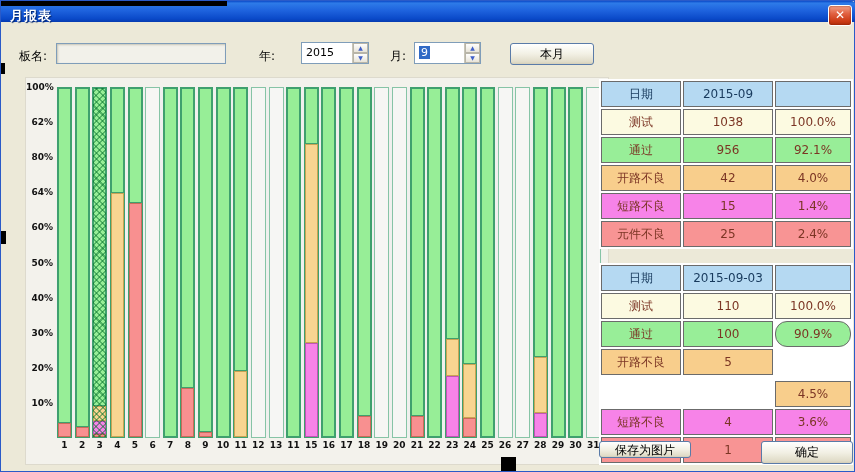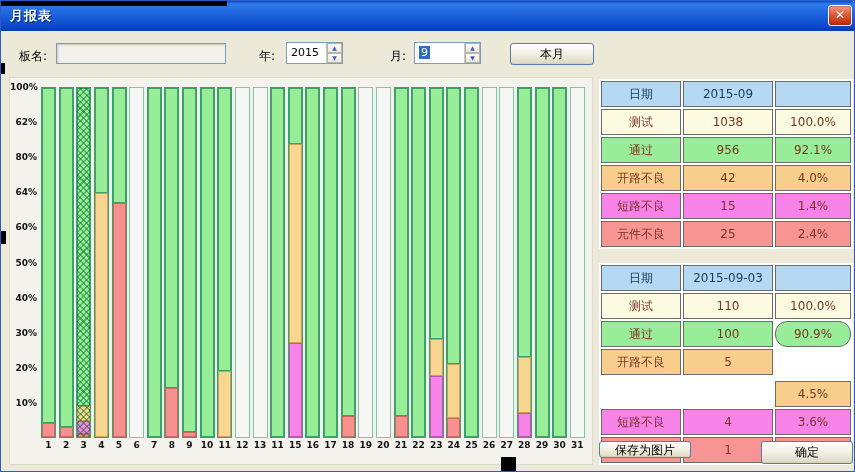--- a/index.html
+++ b/index.html
@@ -1,21 +1,21 @@
 <!DOCTYPE html>
 <html><head>
 <meta charset="utf-8">
 <style>
   * { box-sizing: border-box; margin: 0; padding: 0; }
   html,body { width:855px; height:472px; overflow:hidden; }
   body { font-family:"DejaVu Sans","Liberation Sans",sans-serif; background:#888; }
   .window { position:absolute; left:0; top:0; width:855px; height:472px;
             background:#ECE9D8; border:1px solid #2A5AC8; }
   
-  .titlebar { position:absolute; left:0; top:0; width:855px; height:30px;
+  .titlebar { position:absolute; left:0; top:0; width:855px; height:21px;
     background:linear-gradient(180deg,#0A49C8 0%,#2E7BE8 10%,#1E63DE 45%,#0A49C8 85%,#063BB0 100%);
     border-radius:5px 5px 0 0; }
   .title-text { position:absolute; left:9px; top:6px; color:#fff; font-size:13px; font-weight:bold;
     text-shadow:1px 1px 1px #00246B; letter-spacing:1px; }
   .close-btn { position:absolute; right:4px; top:4px; width:24px; height:21px;
     background:linear-gradient(180deg,#F1A188 0%,#E16142 40%,#CC3A14 80%,#B02E0C 100%);
     border:1px solid #fff; border-radius:3px; color:#fff; font-size:12px; font-weight:bold;
     text-align:center; line-height:19px; cursor:pointer; box-shadow:inset 0 0 2px #7E1D00; }
   
   .form-label { position:absolute; font-size:12px; color:#000; }
@@ -24,21 +24,21 @@
   .spinner { position:absolute; background:#fff; border:1px solid #7F9DB9; display:flex; }
   .spinner .val { flex:1; font-size:11px; padding:3px 0 0 4px; color:#000; }
   .spin-btns { width:16px; display:flex; flex-direction:column; border-left:1px solid #C8C5B8; }
   .spin-btn { flex:1; background:linear-gradient(180deg,#FEFEFD,#E8E4D8); border:1px solid #B8B5A8;
     font-size:6px; color:#4060C8; text-align:center; line-height:8px; cursor:pointer; }
   .sel { background:#316AC5; color:#fff; padding:0 2px; }
   .xp-button { position:absolute; background:linear-gradient(180deg,#FFFFFF 0%,#F2F0E4 50%,#E0DCC8 90%,#D4CEB8 100%);
     border:1px solid #5A7BA8; border-radius:3px; font-size:12px; color:#000; text-align:center;
     cursor:pointer; font-family:"DejaVu Sans","Liberation Sans",sans-serif; }
   
-  .chart-panel { position:absolute; left:8px; top:76px; width:584px; height:388px;
+  .chart-panel { position:absolute; left:24px; top:76px; width:584px; height:388px;
     background:#F3F2EC; border:1px solid #DDDACD; }
   .ytick { position:absolute; width:27px; text-align:right; font-size:9px; font-weight:bold; color:#111; }
   .plot { position:absolute; left:30px; top:9px; width:546px; height:351px; background:#F0F0EE;
     display:flex; justify-content:space-between; padding:0 1px; }
   .col { position:relative; width:15px; height:100%; border:1px solid #3FA06E; background:#F6F6F4; }
   .col.empty { border-color:#86C4A6; }
   .seg { position:absolute; left:0; width:100%; border:1px solid rgba(0,0,0,0.22); }
   .hatch { position:absolute; left:0; top:0; width:100%; height:100%;
     background-image:repeating-linear-gradient(45deg,rgba(0,110,40,.45) 0 1.5px,transparent 1.5px 4.5px),
                      repeating-linear-gradient(-45deg,rgba(0,110,40,.45) 0 1.5px,transparent 1.5px 4.5px); }
@@ -61,21 +61,21 @@
 
   <div class="titlebar">
     <span class="title-text">月报表</span>
     <div class="close-btn">✕</div>
   </div>
 
   <span class="form-label" style="left:18px; top:47px;">板名:</span>
   <div class="text-input" style="left:55px; top:42px; width:170px; height:21px;"></div>
 
   <span class="form-label" style="left:258px; top:47px;">年:</span>
-  <div class="spinner" style="left:285px; top:41px; width:57px; height:22px;">
+  <div class="spinner" style="left:300px; top:41px; width:68px; height:22px;">
     <div class="val">2015</div>
     <div class="spin-btns">
       <div class="spin-btn">▲</div>
       <div class="spin-btn">▼</div>
     </div>
   </div>
 
   <span class="form-label" style="left:389px; top:47px;">月:</span>
   <div class="spinner" style="left:413px; top:41px; width:67px; height:22px;">
     <div class="val"><span class="sel">9</span></div>

